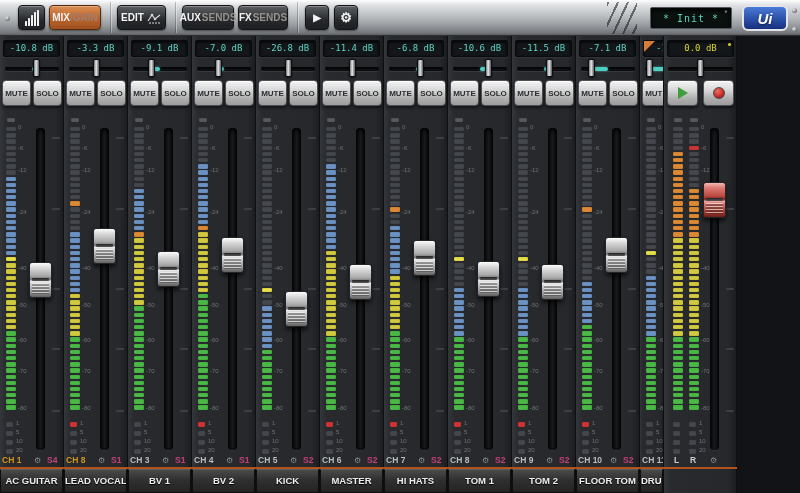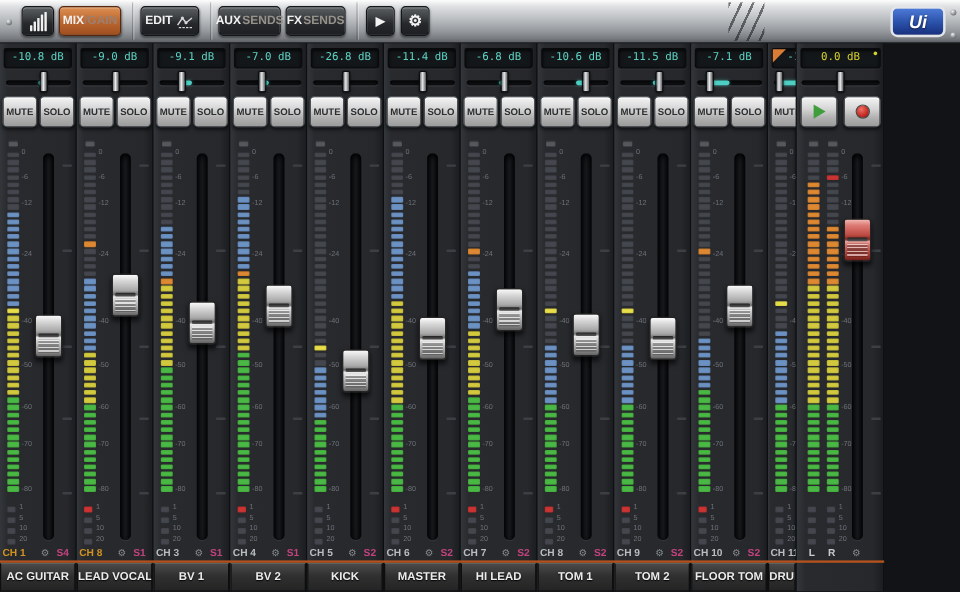--- a/index.html
+++ b/index.html
@@ -142,20 +142,24 @@
       <span class="sec" style="margin-left:-2px">SENDS</span>
   </div>
   <div class="tb-sep" style="left:297px;"></div>
   <div class="tb-btn" style="left:305px;width:24px;">
       <span style="font-size:10px">▶</span>
     </div>
   <div class="tb-btn" style="left:334px;width:24px;">
       <span style="font-size:13px">⚙</span>
     </div>
   <div class="diag"></div>
+  <div class="lcd-top">
+    <span>* Init *</span>
+    <span class="lcd-caret">▾</span>
+  </div>
   <div class="ui-logo">
       <span>Ui</span>
     </div>
   <div class="screw" style="left:792px;top:8px;"></div>
   <div class="screw" style="left:792px;top:27px;"></div>
 </div>
 
 <div class="mixer" id="strips">
   <div class="hr-orange"></div>
   <div class="scrollbar"></div>
@@ -240,21 +244,21 @@
       <div class="tick" style="left: 52px; top: 312px;"></div>
       <div class="tick" style="left: 52px; top: 374px;"></div>
       <div class="ftrack" style="left: 36px;"></div>
       <div class="fcap" style="left: 29px; top: 226.42px;"></div>
       <div class="chlab" style="left: 2px; color: rgb(210, 148, 32);">CH 1</div>
       <div class="gear" style="left: 34px;">⚙</div>
       <div class="sublab" style="left: 47px;">S4</div>
       <div class="tab sel">AC GUITAR</div>
     </div>
     <div class="strip" style="left: 64px; width: 64px;">
-      <div class="lcd">-9.0 dB</div>
+      <div class="lcd">-3.3 dB</div>
       <div class="pan-track"></div>
       <div class="pan-handle" style="left: 28.5px;"></div>
       <div class="sbtn" style="left: 2px; width: 29px;">MUTE</div>
       <div class="sbtn" style="left: 33px; width: 29px;">SOLO</div>
       <div class="mcap" style="left: 7px;"></div>
       <div class="meter" style="left: 6px;">
         <div class="mseg" style="background: rgb(68, 71, 77);"></div>
         <div class="mseg" style="background: rgb(68, 71, 77);"></div>
         <div class="mseg" style="background: rgb(68, 71, 77);"></div>
         <div class="mseg" style="background: rgb(68, 71, 77);"></div>
@@ -756,21 +760,21 @@
       <div class="tick" style="left: 52px; top: 101px;"></div>
       <div class="tick" style="left: 52px; top: 172px;"></div>
       <div class="tick" style="left: 52px; top: 252px;"></div>
       <div class="tick" style="left: 52px; top: 312px;"></div>
       <div class="tick" style="left: 52px; top: 374px;"></div>
       <div class="ftrack" style="left: 36px;"></div>
       <div class="fcap" style="left: 29px; top: 203.54px;"></div>
       <div class="chlab" style="left: 2px; color: rgb(185, 188, 192);">CH 7</div>
       <div class="gear" style="left: 34px;">⚙</div>
       <div class="sublab" style="left: 47px;">S2</div>
-      <div class="tab">HI LEAD</div>
+      <div class="tab">HI HATS</div>
     </div>
     <div class="strip" style="left: 448px; width: 64px;">
       <div class="lcd">-10.6 dB</div>
       <div class="pan-track"></div>
       <div class="pan-fill" style="left: 32px; width: 8.05px;"></div>
       <div class="pan-handle" style="left: 36.55px;"></div>
       <div class="sbtn" style="left: 2px; width: 29px;">MUTE</div>
       <div class="sbtn" style="left: 33px; width: 29px;">SOLO</div>
       <div class="mcap" style="left: 7px;"></div>
       <div class="meter" style="left: 6px;">

